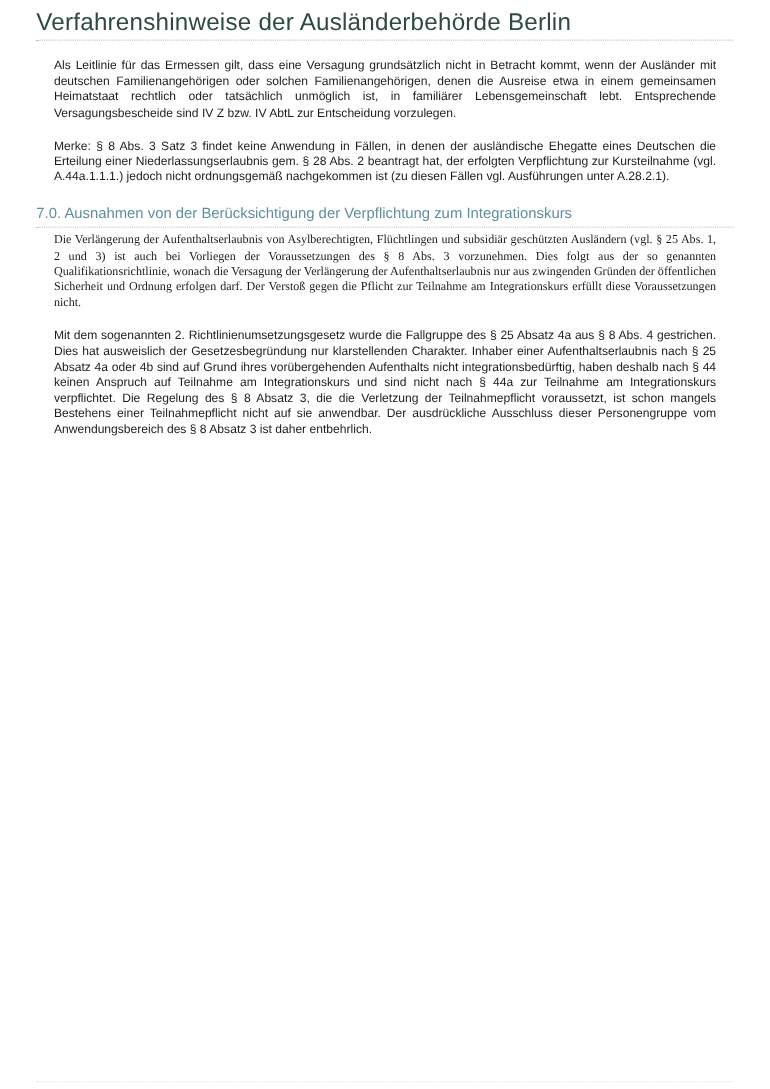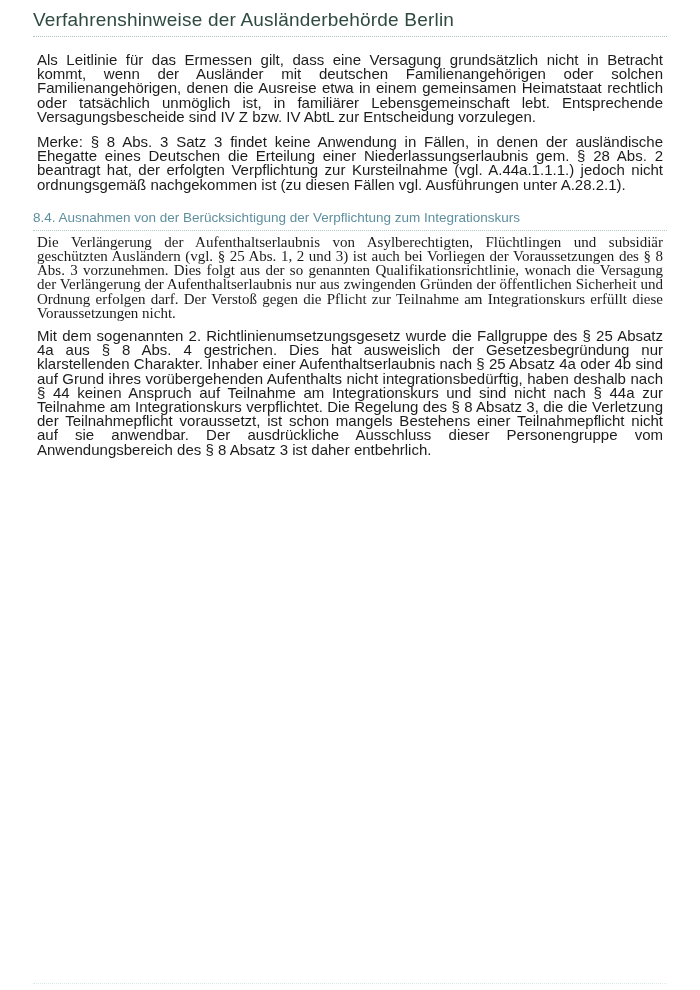--- a/index.html
+++ b/index.html
@@ -13,37 +13,37 @@
     -webkit-font-smoothing: antialiased;
   }
   .page {
     position: absolute;
     left: 33px;
     right: 33px;
     top: 0;
   }
   .doc-title {
     margin-top: 9px;
-    font-size: 19px;
+    font-size: 22px;
     line-height: 22px;
     font-weight: 400;
     color: #2f4a41;
     letter-spacing: 0.2px;
   }
   .title-rule {
     margin-top: 5px;
     border-bottom: 1px dotted #a9c6c2;
     height: 0;
   }
   .body-text {
-    font-size: 15px;
+    font-size: 11px;
     line-height: 14.2px;
     color: #1c1c1c;
     text-align: justify;
-    margin: 4px;
+    margin: 16px;
   }
   .p-leitlinie   { margin-top: 16px; }
   .p-merke       { margin-top: 11px; }
   .p-verlaeng    { margin-top: 4px; font-family: Liberation Serif, serif; }
   .p-richtlinien { margin-top: 9px; }
   .bold { font-weight: 400; }
   .section-heading {
     margin-top: 17px;
     font-size: 13.5px;
     line-height: 17px;
@@ -72,21 +72,21 @@
 <div class="page">
 
   <div class="doc-title">Verfahrenshinweise der Ausländerbehörde Berlin</div>
 
   <div class="title-rule"></div>
 
   <p class="body-text p-leitlinie">Als Leitlinie für das Ermessen gilt, dass eine Versagung grundsätzlich nicht in Betracht kommt, wenn der Ausländer mit deutschen Familienangehörigen oder solchen Familienangehörigen, denen die Ausreise etwa in einem gemeinsamen Heimatstaat rechtlich oder tatsächlich unmöglich ist, in familiärer Lebensgemeinschaft lebt. Entsprechende Versagungsbescheide sind IV Z bzw. IV AbtL zur Entscheidung vorzulegen.</p>
 
   <p class="body-text p-merke"><span class="bold">Merke:</span><span> § 8 Abs. 3 Satz 3 findet keine Anwendung in Fällen, in denen der ausländische Ehegatte eines Deutschen die Erteilung einer Niederlassungserlaubnis gem. § 28 Abs. 2 beantragt hat, der erfolgten Verpflichtung zur Kursteilnahme (vgl. A.44a.1.1.1.) jedoch nicht ordnungsgemäß nachgekommen ist </span><span class="bold">(zu diesen Fällen vgl. Ausführungen unter A.28.2.1)</span><span>.</span></p>
 
-  <div class="section-heading">8.4. Ausnahmen von der Berücksichtigung der Verpflichtung zum Integrationskurs</div>
+  <div class="section-heading">7.0. Ausnahmen von der Berücksichtigung der Verpflichtung zum Integrationskurs</div>
 
   <p class="body-text p-verlaeng">Die Verlängerung der Aufenthaltserlaubnis von Asylberechtigten, Flüchtlingen und subsidiär geschützten Ausländern (vgl. § 25 Abs. 1, 2 und 3) ist auch bei Vorliegen der Voraussetzungen des § 8 Abs. 3 vorzunehmen. Dies folgt aus der so genannten Qualifikationsrichtlinie, wonach die Versagung der Verlängerung der Aufenthaltserlaubnis nur aus zwingenden Gründen der öffentlichen Sicherheit und Ordnung erfolgen darf. Der Verstoß gegen die Pflicht zur Teilnahme am Integrationskurs erfüllt diese Voraussetzungen nicht.</p>
 
   <p class="body-text p-richtlinien">Mit dem sogenannten 2. Richtlinienumsetzungsgesetz wurde die Fallgruppe des § 25 Absatz 4a aus § 8 Abs. 4 gestrichen. Dies hat ausweislich der Gesetzesbegründung nur klarstellenden Charakter. Inhaber einer Aufenthaltserlaubnis nach § 25 Absatz 4a oder 4b sind auf Grund ihres vorübergehenden Aufenthalts nicht integrationsbedürftig, haben deshalb nach § 44 keinen Anspruch auf Teilnahme am Integrationskurs und sind nicht nach § 44a zur Teilnahme am Integrationskurs verpflichtet. Die Regelung des § 8 Absatz 3, die die Verletzung der Teilnahmepflicht voraussetzt, ist schon mangels Bestehens einer Teilnahmepflicht nicht auf sie anwendbar. Der ausdrückliche Ausschluss dieser Personengruppe vom Anwendungsbereich des § 8 Absatz 3 ist daher entbehrlich.</p>
 
 </div>
 
 <div class="footer">
   <span>Dieses PDF wurde erstellt am: 01.06.2017</span>
   <span>Seite 51 von 752</span>

